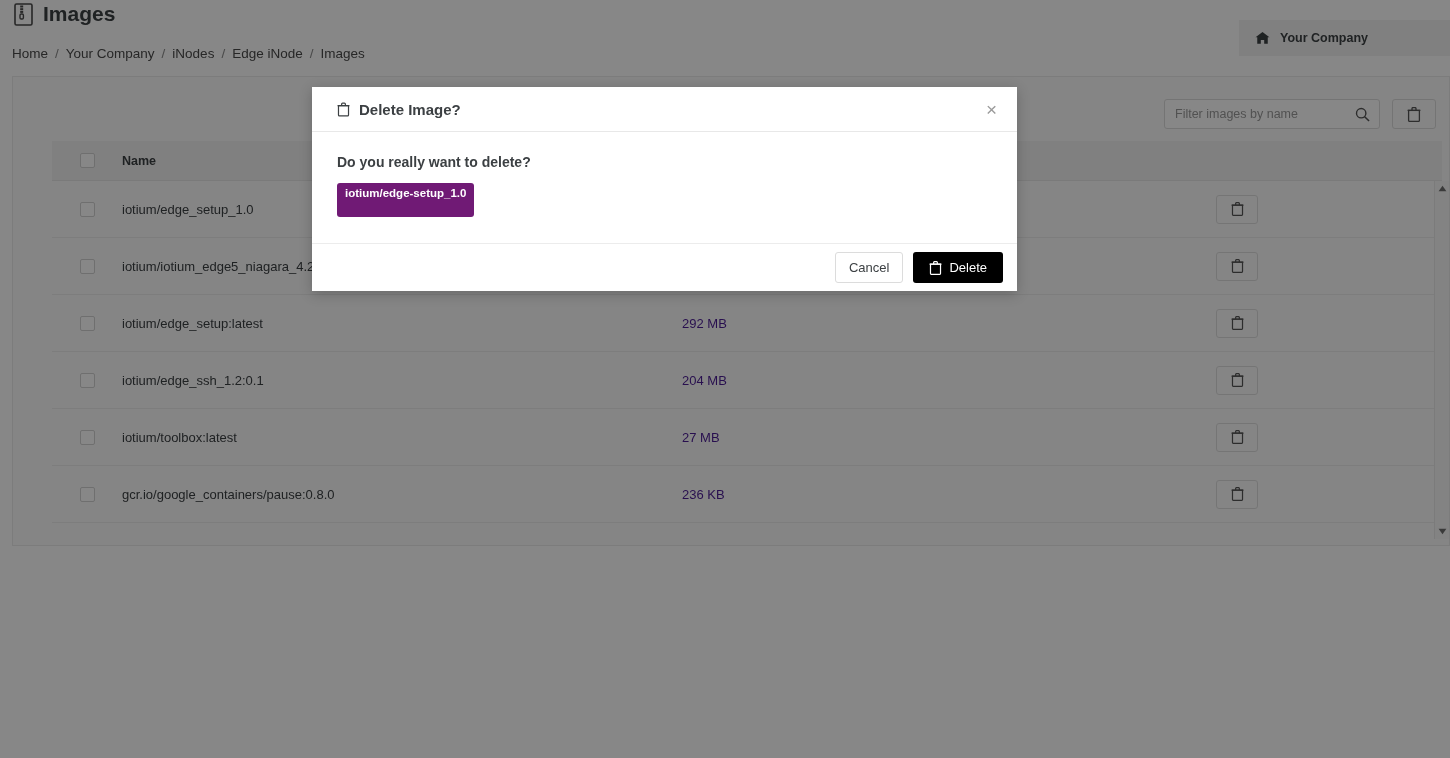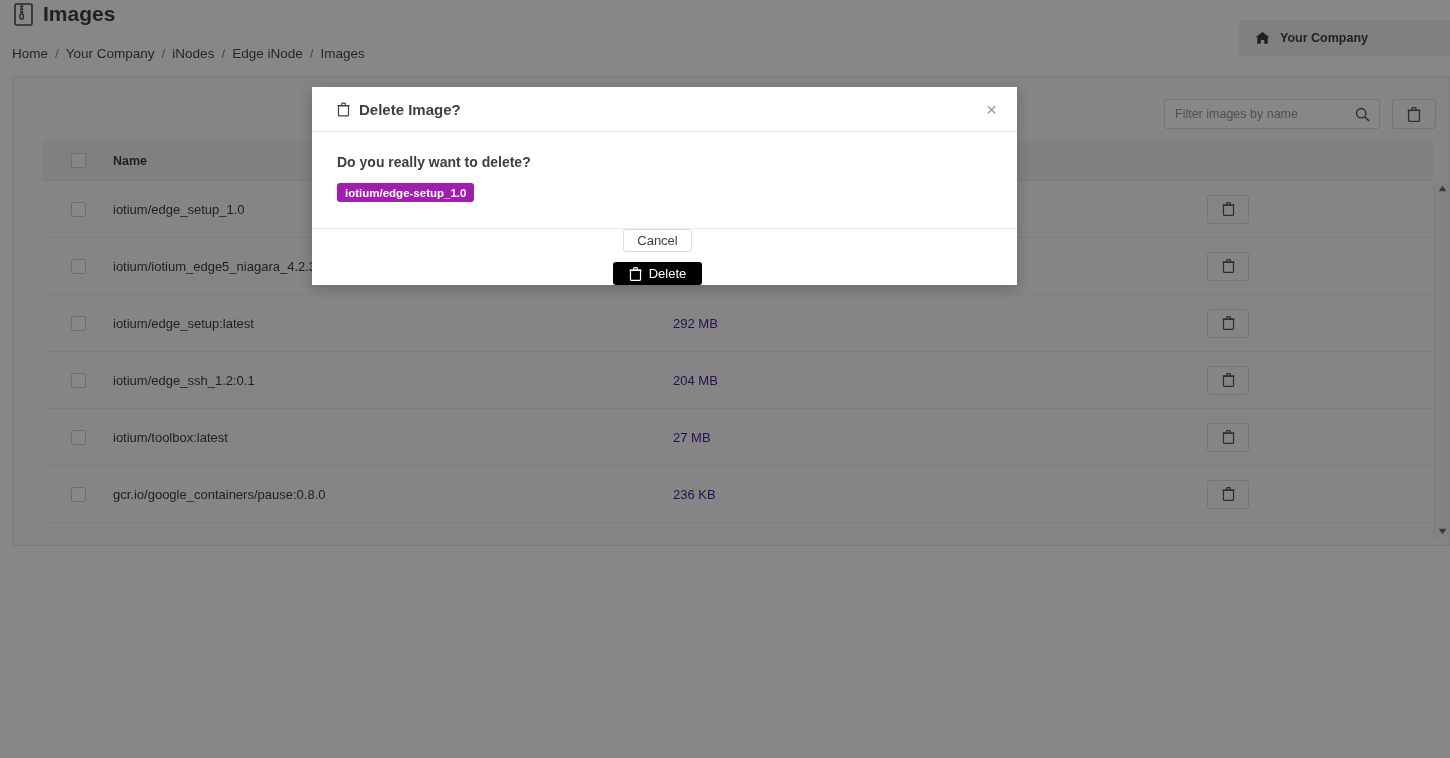--- a/index.html
+++ b/index.html
@@ -76,21 +76,21 @@
     width: 15px; height: 15px;
   }
   .tb-del-btn {
     width: 44px; height: 30px;
     border: 1px solid #dcdcdc; border-radius: 3px;
     background: #fbfbfb;
     display: flex; align-items: center; justify-content: center;
   }
 
   
-  .tbl { position: absolute; left: 30px; top: 64px; width: 1390px; }
+  .tbl { position: absolute; left: 39px; top: 64px; width: 1390px; }
   .th-row {
     height: 40px; display: flex; align-items: center;
     background: #f2f2f2;
     border-bottom: 1px solid #e6e6e6;
   }
   .tr {
     height: 57px; display: flex; align-items: center;
     border-bottom: 1px solid #ededed;
     background: #fbfbfb;
   }
@@ -149,31 +149,30 @@
     line-height: 1; font-family: "Liberation Sans", sans-serif;
     cursor: pointer;
   }
   .m-body { padding: 22px 25px 26px 25px; }
   .m-question {
     font-size: 14px; font-weight: bold; color: #3c4043;
     margin-bottom: 13px;
   }
   .m-badge {
     display: inline-block;
-    background: #a21caf; color: #ffffff;
+    background: #701a75; color: #ffffff;
     font-size: 11.5px; font-weight: bold;
-    padding: 4px 8px 3px 8px;
+    padding: 4px 8px 18px 8px;
     border-radius: 3px;
   }
   .m-foot {
-    height: 57px;
+    height: 48px;
     display: flex; align-items: center; justify-content: flex-end;
     gap: 10px; padding-right: 14px;
     border-top: 1px solid #ececec;
-    flex-direction: column;
   }
   .btn-cancel {
     min-width: 65px; height: 31px;
     border: 1px solid #dcdcdc; border-radius: 3px;
     background: #ffffff; color: #3c4043;
     font-size: 13px; font-family: "Liberation Sans", sans-serif;
     padding: 0 13px; cursor: pointer;
   }
   .btn-delete {
     height: 31px;

